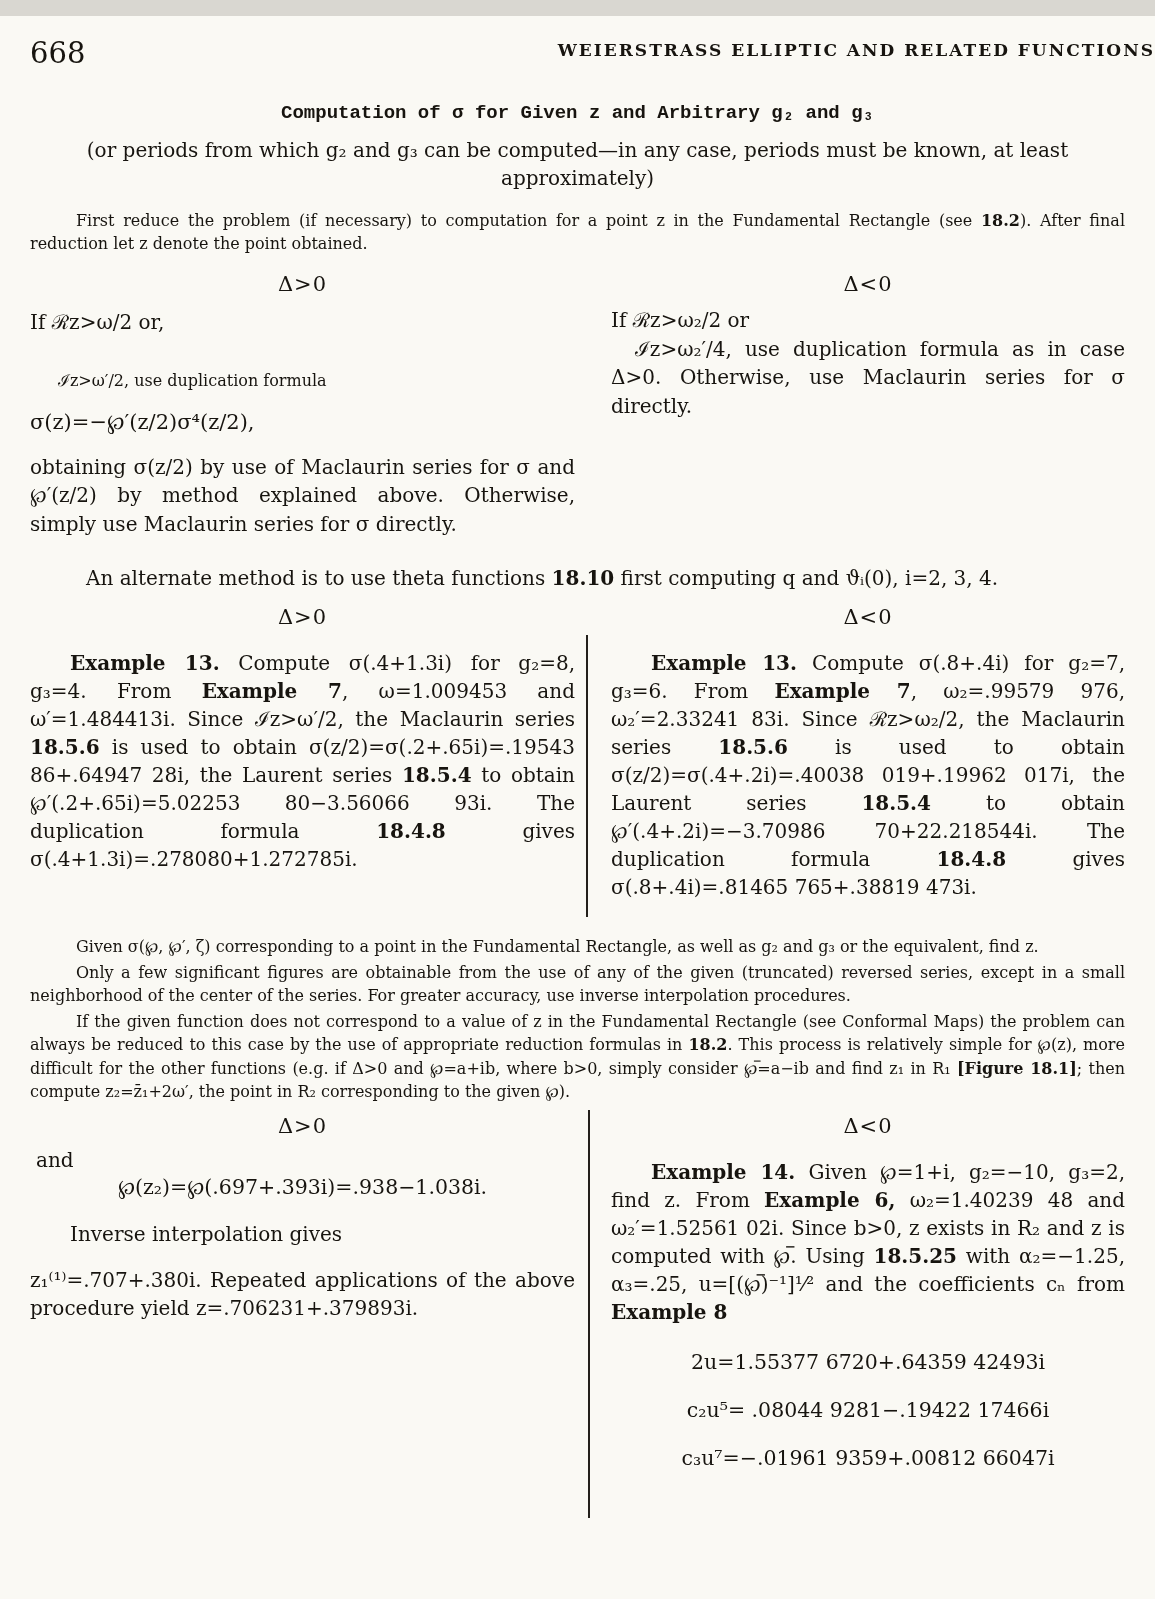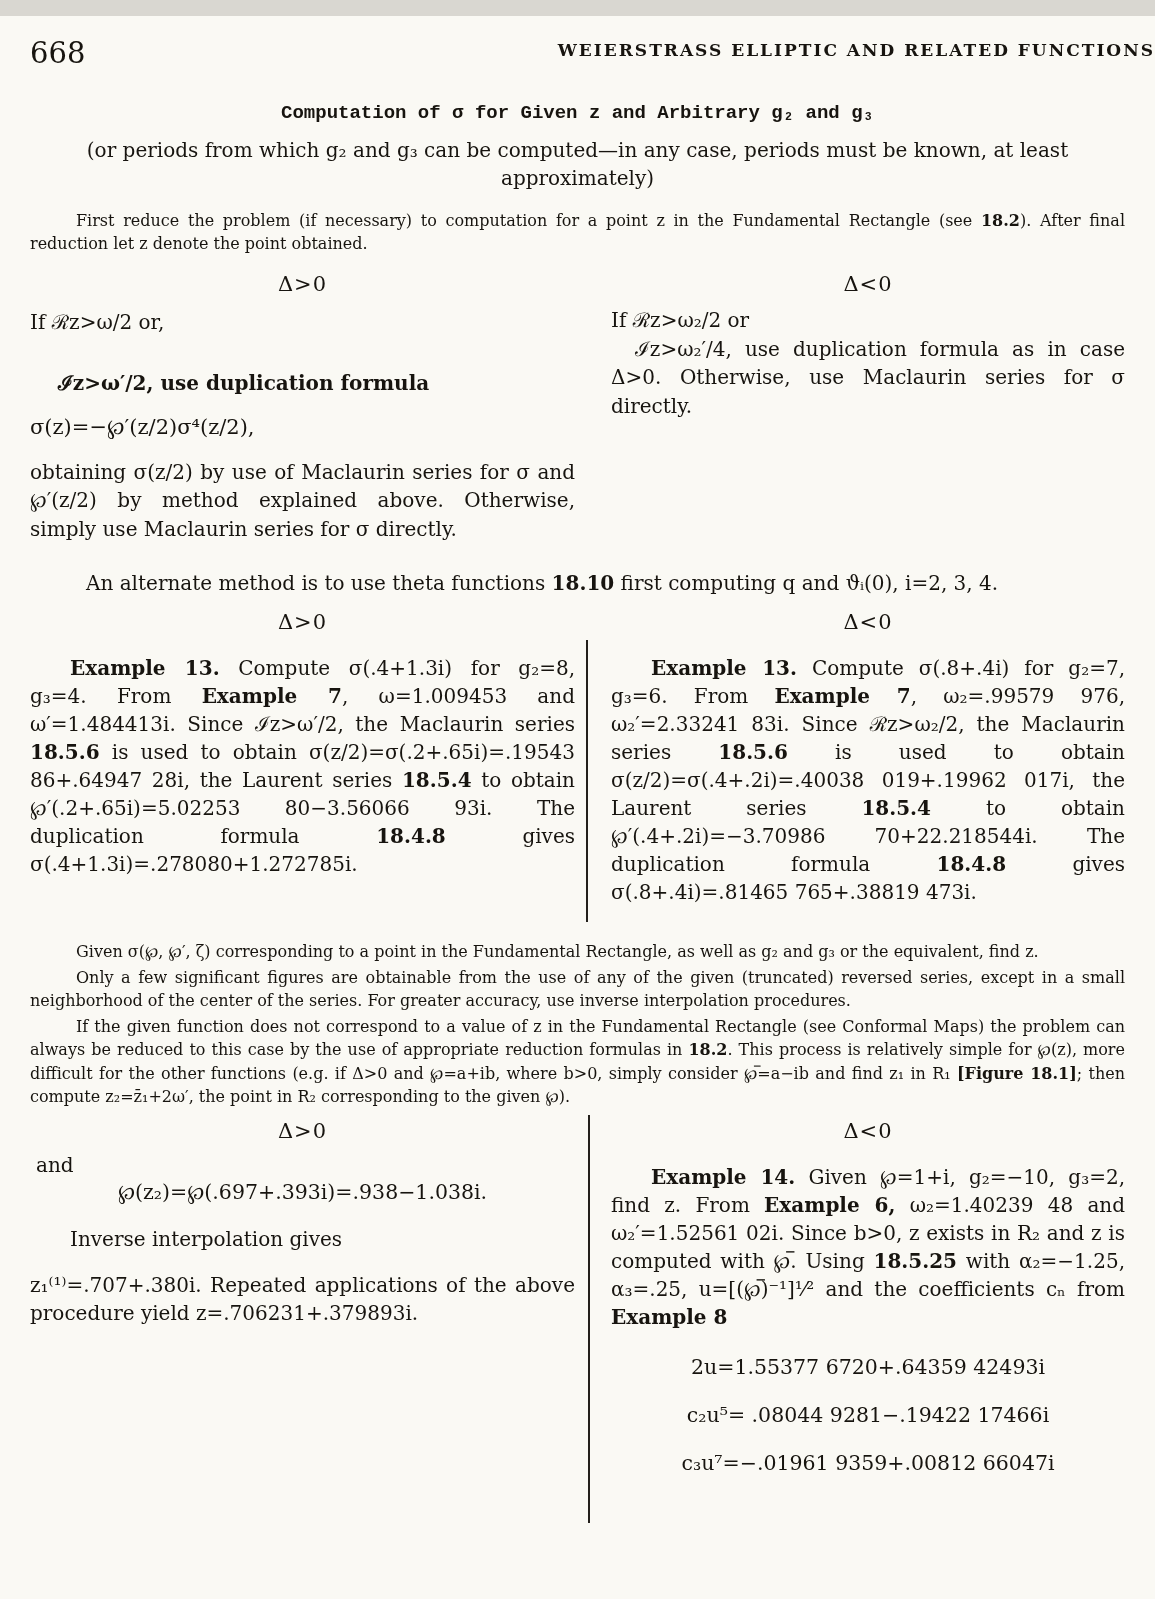--- a/index.html
+++ b/index.html
@@ -23,21 +23,21 @@
   .subtitle { text-align:center; font-size:20px; line-height:1.42; margin:0 auto 16px; max-width:1045px; }
 
   .para { font-size:16px; line-height:1.47; text-align:justify; margin:2px 0; }
   .indent { text-indent:46px; }
 
   .two-col { display:grid; grid-template-columns:545px 1fr; column-gap:36px; }
   .case-header { text-align:center; font-size:21px; margin:8px 0 10px; letter-spacing:1px; }
 
   .method { margin-top:8px; }
   .m-line1 { font-size:20px; margin:12px 0 0; }
-  .m-line2 { font-size:20px; margin:34px 0 0 28px;font-weight:bold; }
+  .m-line2 { font-size:16px; margin:34px 0 0 28px; }
   .m-eq { text-align:left; font-size:21px; margin:16px 0 18px; }
   .m-para { font-size:20px; line-height:1.42; text-align:justify; }
   .m-line1r { font-size:20px; margin:0; }
   .m-parar { font-size:20px; line-height:1.42; text-align:justify; text-indent:24px; margin-top:2px; }
 
   .alternate { font-size:20px; margin:26px 0 4px; padding-left:56px; }
 
   .example-section { position:relative; margin-top:2px; }
   .v-divider { position:absolute; width:2px; background:#23201b; }
   .ex13-divider { left:556px; top:38px; bottom:4px; }

